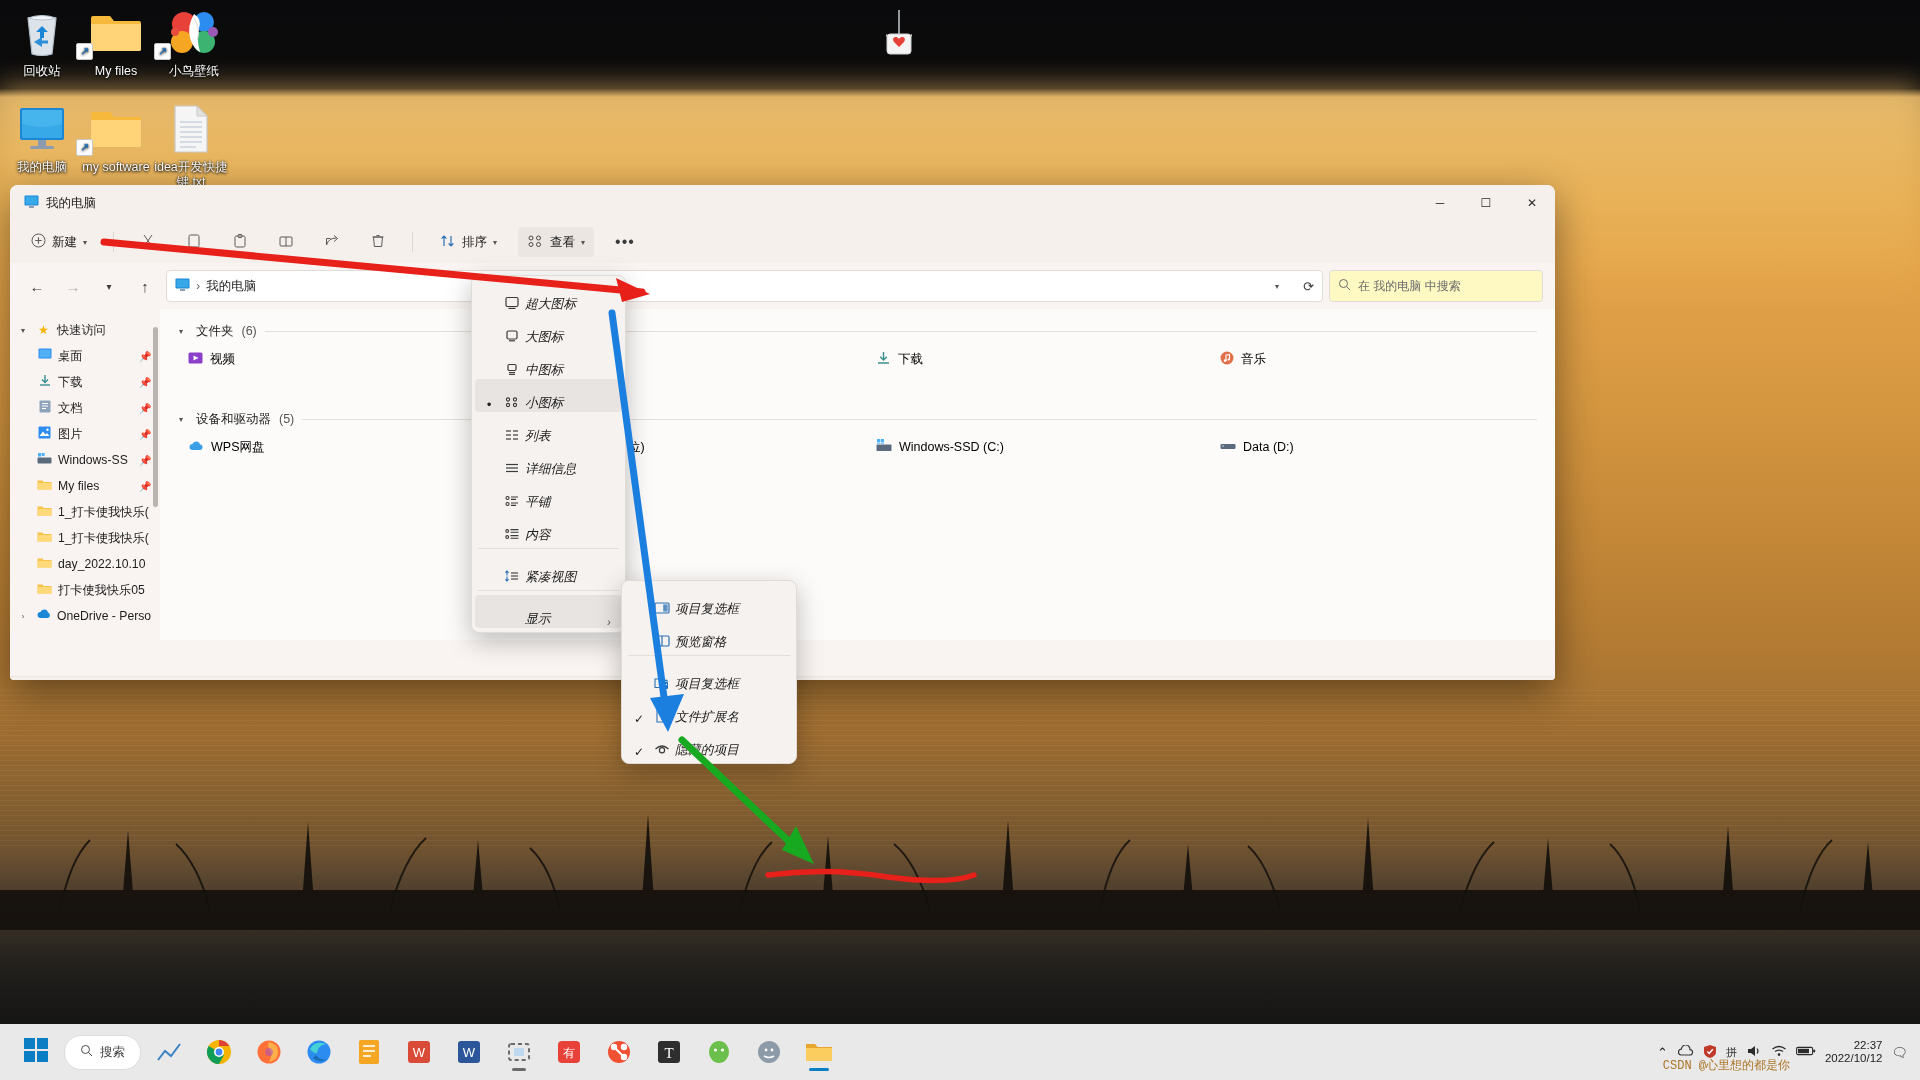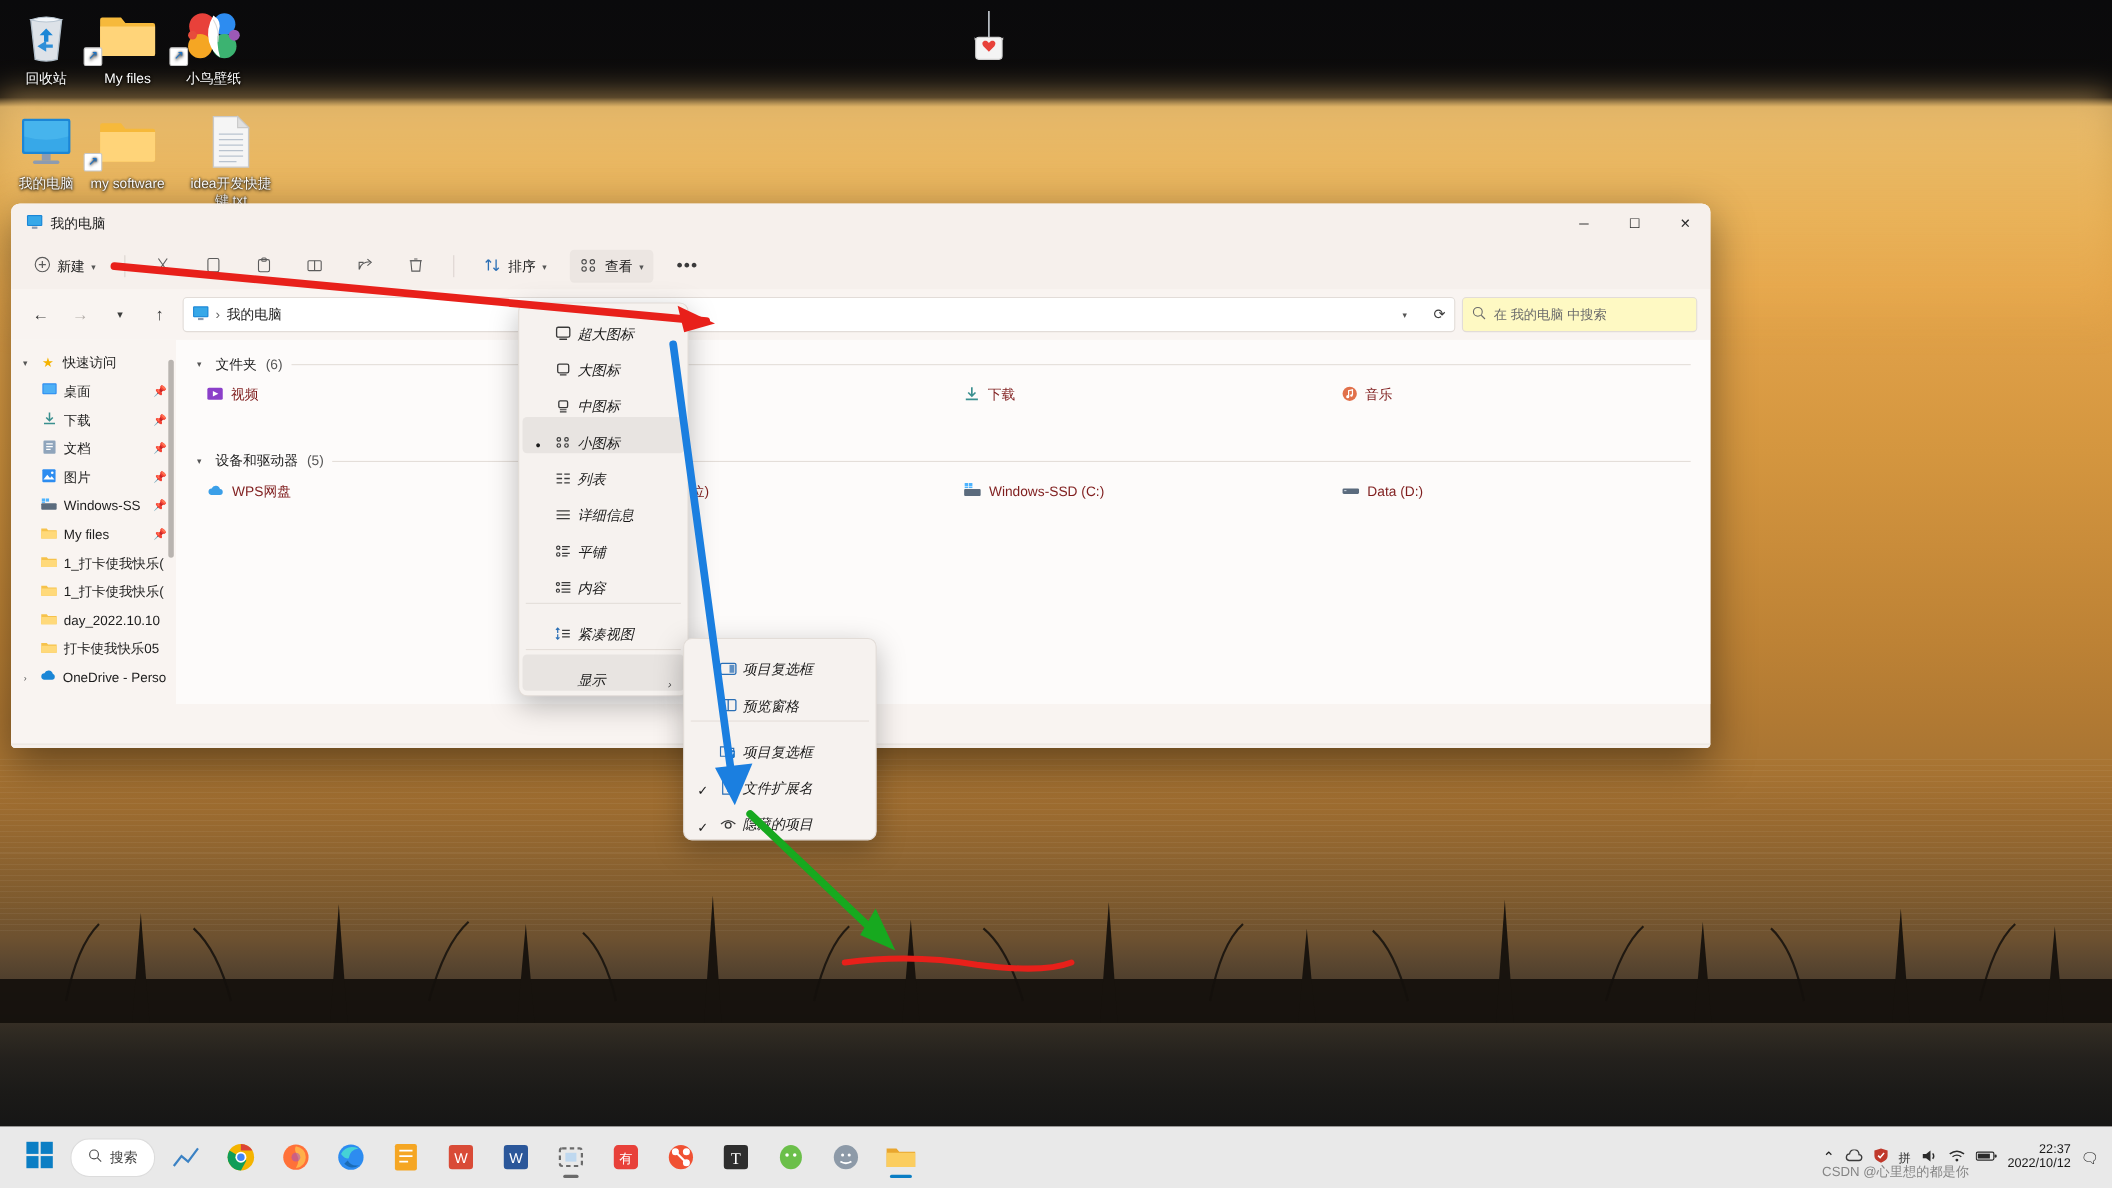--- a/index.html
+++ b/index.html
@@ -70,21 +70,21 @@
   .sb-ic{width:17px;text-align:center;font-size:12px;}
   .sb-pin{position:absolute;right:8px;font-size:10px;color:#8d8d8d;}
   .sb-row.child{padding-left:26px;}
   #sbscroll{position:absolute;right:2px;top:18px;width:5px;height:180px;background:#b9b4b0;border-radius:3px;}
 
   #content{flex:1;position:relative;padding:10px 0 0 14px;overflow:hidden;}
   .grouphdr{display:flex;align-items:center;gap:8px;font-size:12.5px;color:#1d1d1d;height:24px;}
   .grouphdr .gcount{color:#555;}
   .grouphdr .rule{flex:1;height:1px;background:#e4ded9;margin-right:18px;}
   .grid{display:flex;flex-wrap:wrap;}
-  .cell{width:330px;height:32px;display:flex;align-items:center;gap:7px;font-size:12.5px;color:#7f1d1d;padding-left:14px;}
+  .cell{width:330px;height:32px;display:flex;align-items:center;gap:7px;font-size:12.5px;color:#000000;padding-left:14px;}
 
   #statusbar{height:24px;background:#f6f0ec;border-top:1px solid #ece5e0;display:flex;align-items:center;
     padding:0 12px;font-size:11.5px;color:#303030;margin-top:36px;}
   #statusright{margin-left:auto;display:flex;gap:10px;color:#4a4a4a;font-size:12px;}
 
   
   #viewmenu{position:absolute;left:471px;top:275px;width:153px;background:#f6f2ef;
     border:1px solid #e2dcd7;border-radius:8px;box-shadow:0 8px 26px rgba(0,0,0,.26);padding:4px 0;z-index:40;}
   .mi{display:flex;align-items:flex-end;height:33px;font-size:12.8px;color:#1b1b1b;padding:0 4px;border-radius:4px;margin:0 3px;font-style:italic;}
   .mi.sel{background:rgba(0,0,0,.055);}
@@ -103,21 +103,21 @@
   
   #taskbar{position:absolute;left:0;bottom:0;width:1920px;height:56px;background:rgba(243,243,243,.96);
     display:flex;align-items:center;}
   #tbleft{display:flex;align-items:center;gap:6px;margin-left:14px;}
   #searchpill{display:flex;align-items:center;gap:7px;height:33px;padding:0 15px;background:#fff;
     border:1px solid #dcdcdc;border-radius:17px;font-size:12.5px;color:#404040;}
   .tbapp{width:44px;height:44px;display:flex;align-items:center;justify-content:center;border-radius:5px;position:relative;}
   .tbapp .ind{position:absolute;bottom:3px;width:14px;height:3px;border-radius:2px;background:#6a6a6a;}
   #tray{margin-left:auto;display:flex;align-items:center;gap:9px;margin-right:12px;font-size:11.5px;color:#1c1c1c;}
   #clock{text-align:right;line-height:13px;font-size:11.5px;}
-  #csdn{position:absolute;right:130px;bottom:6px;font-size:12px;color:#737373;opacity:.85;}
+  #csdn{position:absolute;right:130px;bottom:6px;font-size:12px;color:#a16207;opacity:.85;font-family:Liberation Mono, monospace;}
 </style>
 </head>
 <body>
 
 <div id="desktop">
   <div id="haze"></div>
   <div id="water"></div>
   <svg class="reeds" viewBox="0 0 1920 160" preserveAspectRatio="none">
     <g fill="#14100c" opacity="0.92">
       <rect x="0" y="120" width="1920" height="40"></rect>
@@ -214,21 +214,21 @@
     <span class="gl">
       <svg width="52" height="48" viewBox="0 0 52 48">
         <path d="M3 8 h17 l4 5 h25 a2 2 0 0 1 2 2 v26 a2 2 0 0 1 -2 2 H3 a2 2 0 0 1 -2 -2 V10 a2 2 0 0 1 2 -2z" fill="#f6b93b"></path>
         <path d="M1 16 h50 v25 a2 2 0 0 1 -2 2 H3 a2 2 0 0 1 -2 -2z" fill="#ffd479"></path>
       </svg>
       <span class="shortcut-badge">↗</span>
     </span>
     <span>my software</span>
   </div>
 
-  <div class="dicon" style="left:164px;top:104px;">
+  <div class="dicon" style="left:145px;top:104px;">
     <span class="gl">
       <svg width="44" height="50" viewBox="0 0 44 50">
         <path d="M6 2 h22 l10 10 v36 h-32z" fill="#f5f5f5" stroke="#c9c9c9" stroke-width="1.2"></path>
         <path d="M28 2 v10 h10z" fill="#e0e0e0" stroke="#c9c9c9" stroke-width="1"></path>
         <g stroke="#b9c3cf" stroke-width="1.1">
           <path d="M11 18 h22"></path>
             <path d="M11 23 h22"></path>
             <path d="M11 28 h22"></path>
           <path d="M11 33 h22"></path>
             <path d="M11 38 h22"></path>

